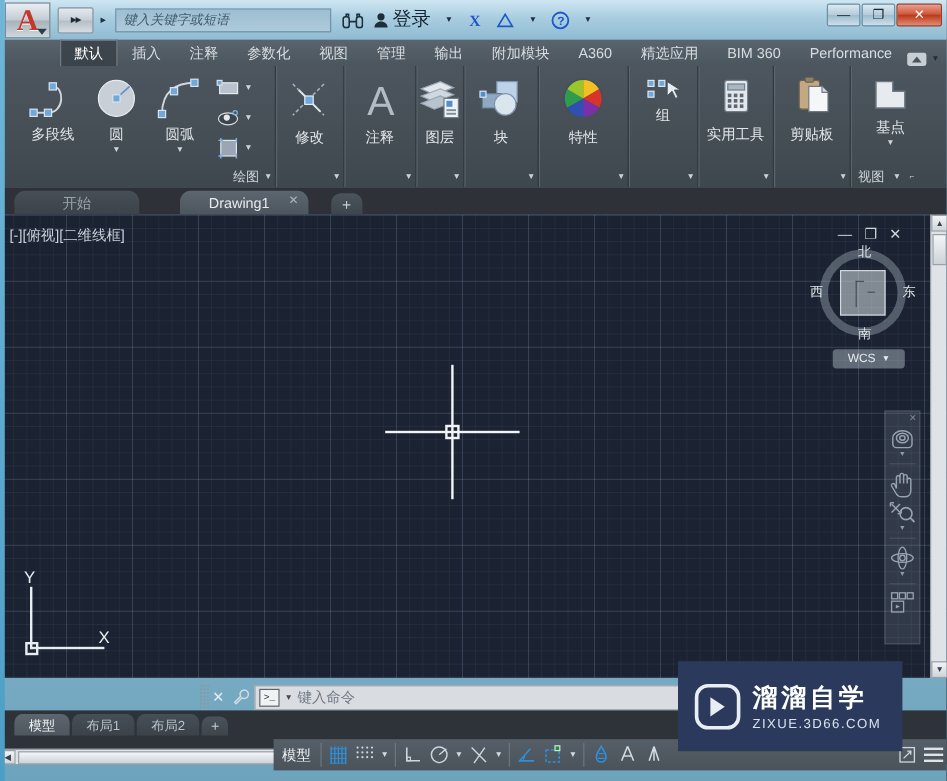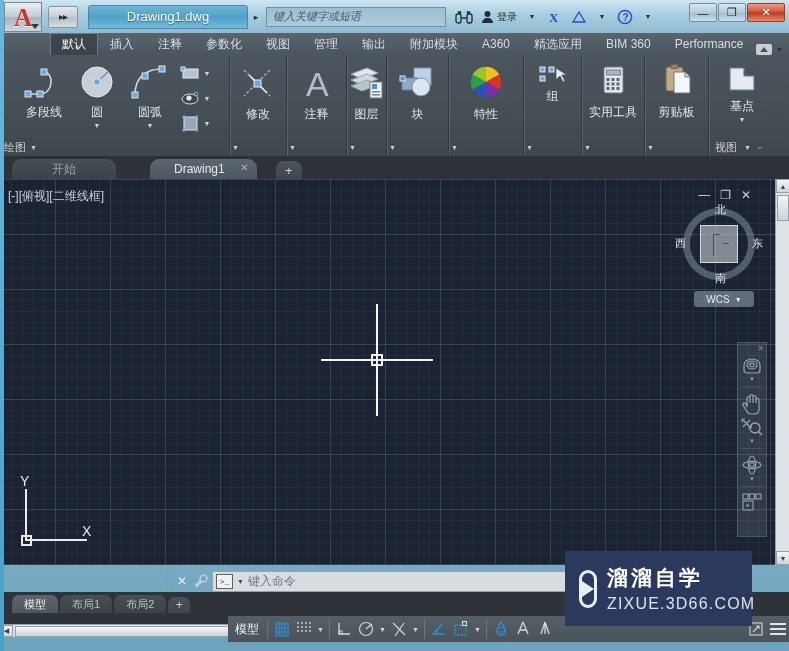--- a/index.html
+++ b/index.html
@@ -64,21 +64,21 @@
     border:1px solid #6d93a8;
     display:flex; align-items:center; padding-left:6px;
   }
   .search-box span { font-size:11px; color:#41596a; font-style:italic; }
   .tb-icons { display:flex; align-items:center; gap:2px; margin-left:6px; }
   .tb-ic {
     height:22px; min-width:20px; padding:0 3px;
     display:flex;align-items:center;justify-content:center;
     color:#18293a; font-size:12px; cursor:pointer;
   }
-  .tb-ic.login { font-size:10px; color:#15242f; gap:3px; }
+  .tb-ic.login { font-size:16px; color:#15242f; gap:3px; }
   .mini-chev { font-size:7px; color:#1d2f3c; }
   .win-btns { position:absolute; right:4px; top:3px; display:flex; gap:1px; }
   .win-btn {
     width:28px;height:19px; border:1px solid #6b8fa5; border-radius:2px;
     display:flex;align-items:center;justify-content:center;
     background: linear-gradient(180deg,#dbe8f0 0%,#b4cbd9 50%,#9dbccd 51%,#cddfe9 100%);
     color:#14222c; font-size:11px; cursor:pointer;
   }
   .win-btn.close {
     background: linear-gradient(180deg,#e8a08e 0%,#d1583c 45%,#bb3a1c 52%,#e08b72 100%);
@@ -118,21 +118,21 @@
     display:flex; align-items:stretch; padding-left:2px;
   }
   .panel {
     position:relative; display:flex; flex-direction:column;
     border-right:1px solid #31383e;
     box-shadow: 1px 0 0 #5a646c;
     padding: 2px 2px 0 2px;
   }
   .panel-body { flex:1; display:flex; align-items:flex-start; justify-content:center; gap:1px; padding-top:3px;}
   .panel-title {
-    height:17px; display:flex;align-items:center;justify-content:flex-start; gap:4px;
+    height:17px; display:flex;align-items:center;justify-content:flex-end; gap:4px;
     font-size:11px; color:#ccd2d7;
   }
   .panel-title .cv { font-size:7px; }
   .btn-big {
     width:52px; display:flex;flex-direction:column;align-items:center; cursor:pointer;
     padding-top:2px;
   }
   .btn-big .lbl { font-size:12px; color:#e2e6ea; margin-top:2px; white-space:nowrap; }
   .btn-big .cv { font-size:7px; color:#cfd5da; margin-top:1px; }
   .btn-small { width:36px; height:24px; display:flex;align-items:center; justify-content:center; gap:2px; cursor:pointer;}
@@ -309,21 +309,21 @@
     position:absolute; left:565px; top:551px; width:187px; height:75px;
     background:#2b3a5c;
     display:flex; align-items:center; padding-left:14px; gap:10px;
   }
   .wm-logo { width:38px;height:38px; border:3px solid #e9eef5; border-radius:11px;
     display:flex;align-items:center;justify-content:center; }
   .wm-tri { width:0;height:0;border-left:12px solid #e9eef5;
     border-top:8px solid transparent;border-bottom:8px solid transparent; }
   .wm-txt { display:flex; flex-direction:column; }
   .wm-cn { font-size:21px; color:#fff; letter-spacing:3px; font-weight:bold; }
-  .wm-en { font-size:16px; color:#dbe2ec; letter-spacing:1.2px; margin-top:3px; }
+  .wm-en { font-size:11px; color:#dbe2ec; letter-spacing:1.2px; margin-top:3px; }
 
   
   .vscroll {
     position:absolute; right:0; top:179px; width:14px; height:386px;
     background:#dfe3e7; border-left:1px solid #9aa2a9;
   }
   .vs-up, .vs-dn { width:14px;height:14px; background:linear-gradient(180deg,#f2f4f6,#cfd5da);
     border:1px solid #9aa2a9; display:flex;align-items:center;justify-content:center; font-size:7px;color:#39424a; cursor:pointer;}
   .vs-dn { position:absolute; bottom:0; }
   .vs-thumb { position:absolute; top:16px; left:1px; width:12px;height:26px;
@@ -350,21 +350,20 @@
     <div class="qat-wrap">
       <div class="big-a">
         <span class="glyph">A</span>
         <span class="tri"></span>
       </div>
       <div class="qat-btn">
         <span>▸▸</span>
       </div>
     </div>
 
-    <div class="doc-title">Drawing1.dwg</div>
     <div class="title-chev">▸</div>
 
     <div class="search-box">
       <span>键入关键字或短语</span>
     </div>
 
     <div class="tb-icons">
       <div class="tb-ic">
         <svg width="18" height="14" viewBox="0 0 18 14">
             <g fill="none" stroke="#1d2f3c" stroke-width="1.3">

